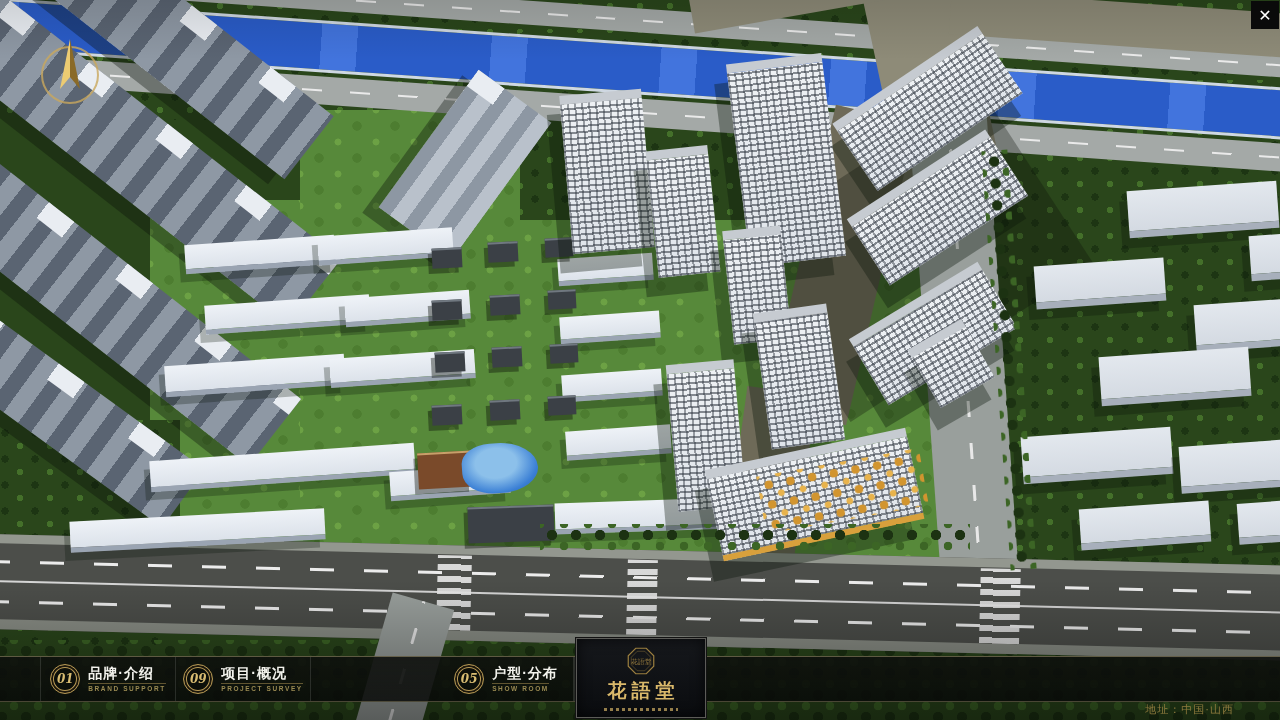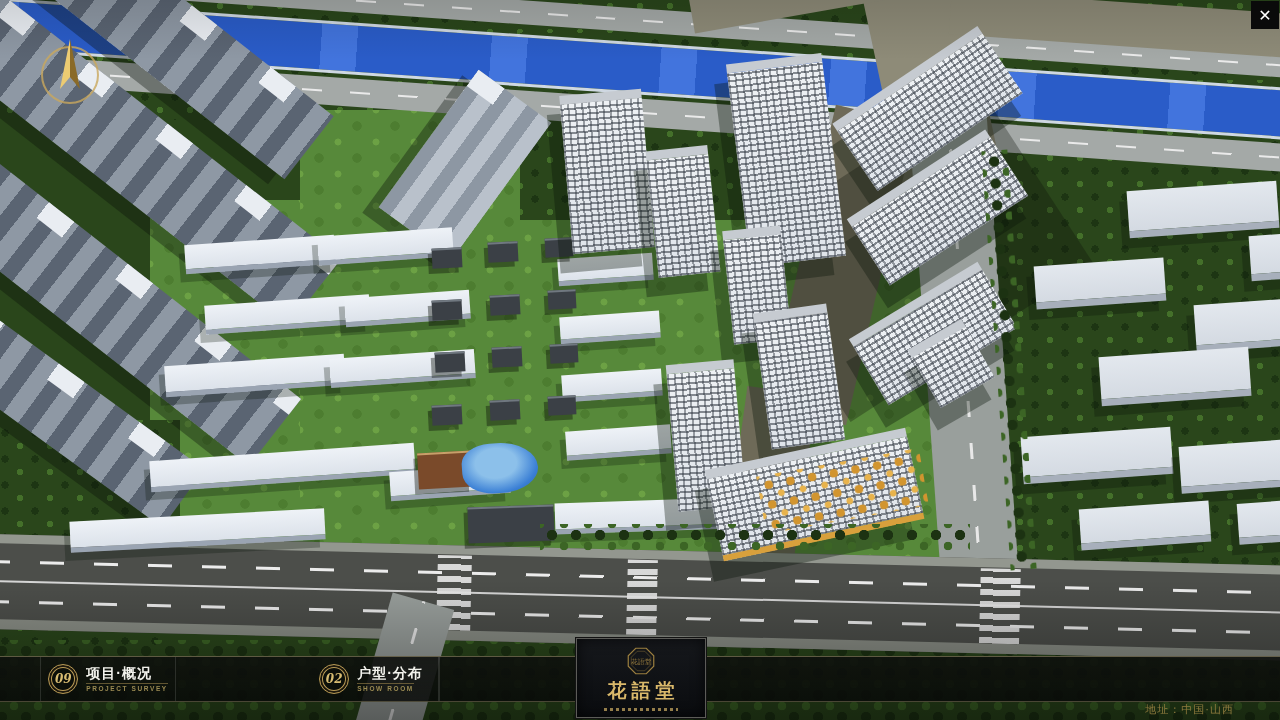--- a/index.html
+++ b/index.html
@@ -204,33 +204,42 @@
     <span>✕</span>
   </div>
 
   <div class="abs vignette"></div>
 
   <div class="abs navbar">
     <div class="cap"></div>
 
     <div class="nav-item">
       <div class="num-badge">
+          <span>01</span>
+        </div>
+      <div class="labels">
+        <span class="zh">品牌·介绍</span>
+        <span class="en">BRAND SUPPORT</span>
+      </div>
+    </div>
+    <div class="nav-item">
+      <div class="num-badge">
           <span>09</span>
         </div>
       <div class="labels">
         <span class="zh">项目·概况</span>
         <span class="en">PROJECT SURVEY</span>
       </div>
     </div>
 
     <div class="logo-spacer"></div>
 
     <div class="nav-item">
       <div class="num-badge">
-          <span>02</span>
+          <span>05</span>
         </div>
       <div class="labels">
         <span class="zh">户型·分布</span>
         <span class="en">SHOW ROOM</span>
       </div>
     </div>
 
     <div class="cap r"></div>
   </div>
 

